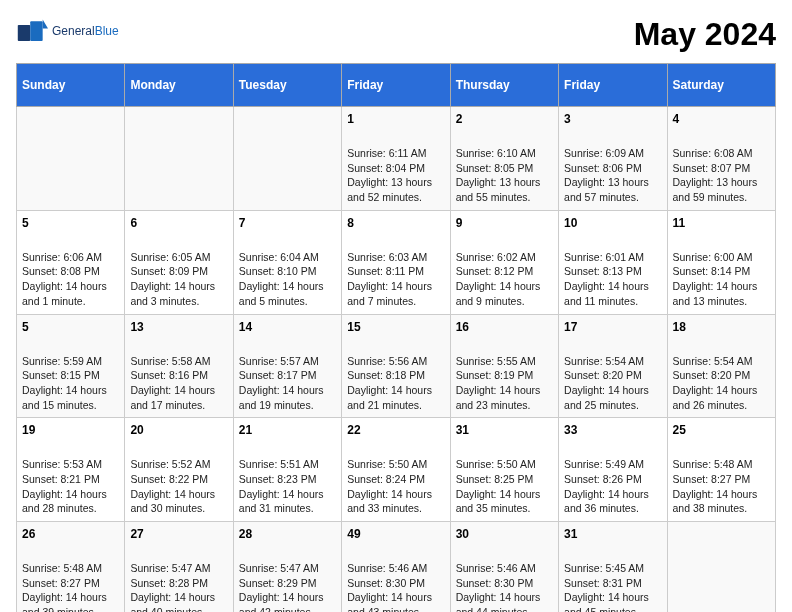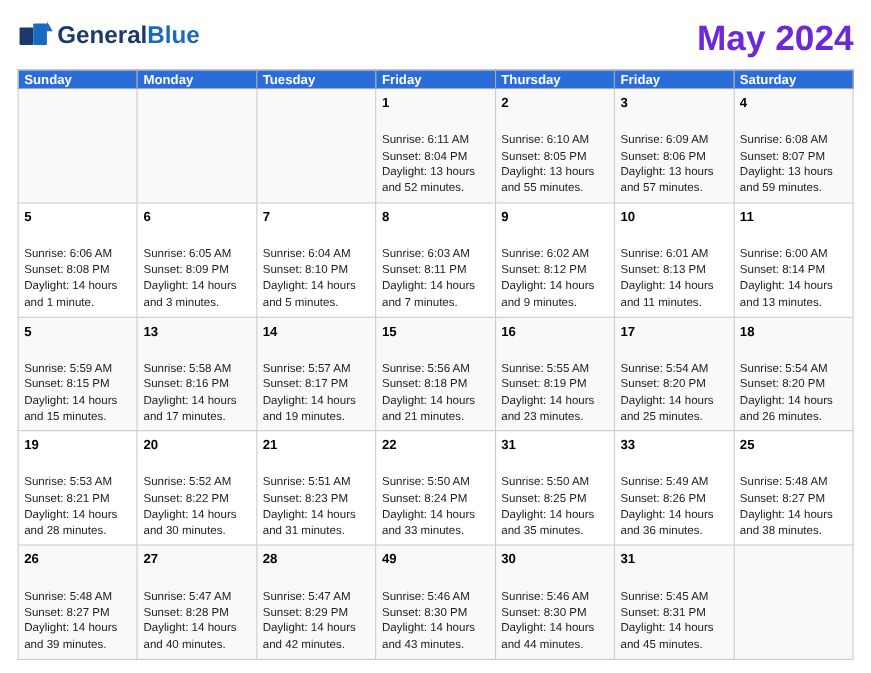--- a/index.html
+++ b/index.html
@@ -14,52 +14,52 @@
       display: flex;
       justify-content: space-between;
       align-items: flex-start;
       margin-bottom: 10px;
     }
     .logo {
       display: flex;
       align-items: center;
     }
     .logo-text {
-      font-size: 22px;
-      font-weight: bold;
+      font-size: 12px;
+      font-weight: normal;
       color: #1a3a6b;
       line-height: 1.1;
     }
     .logo-icon {
       width: 32px;
       height: 32px;
       margin-right: 4px;
     }
     .title-block {
       text-align: right;
     }
     .main-title {
       font-size: 32px;
       font-weight: bold;
-      color: #6d28d9;
+      color: #000000;
     }
     .subtitle {
       font-size: 15px;
       color: #333;
     }
     table {
       width: 100%;
       border-collapse: collapse;
       font-size: 11px;
     }
     thead th {
       background-color: #2a6dd9;
       color: #fff;
       text-align: left;
-      padding: 1px 5px;
+      padding: 14px 5px;
       font-size: 12px;
       font-weight: bold;
       border: 1px solid #aaa;
     }
     tbody td {
       border: 1px solid #ccc;
       padding: 5px 5px;
       vertical-align: top;
       width: 14.28%;
       min-height: 80px;

